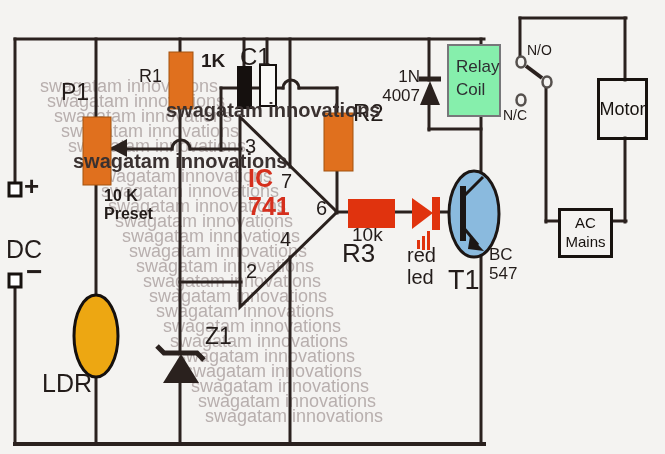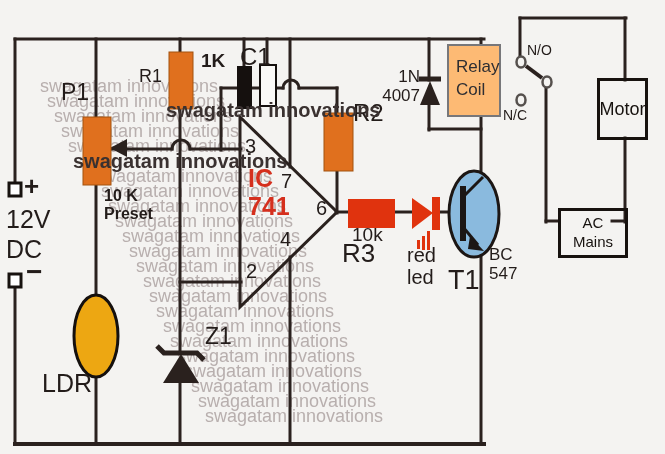--- a/index.html
+++ b/index.html
@@ -6,21 +6,21 @@
   #stage{position:relative;width:665px;height:454px;background:#f4f3f1;overflow:hidden;
          font-family:"Liberation Sans",sans-serif;}
   .layer{position:absolute;left:0;top:0;}
   .wm{position:absolute;z-index:1;font-size:18px;color:#b8afae;white-space:nowrap;letter-spacing:0px;}
   .wmb{position:absolute;z-index:6;font-size:20px;font-weight:bold;color:#3a3130;white-space:nowrap;}
   svg.layer{z-index:2;}
   .comp{position:absolute;z-index:3;box-sizing:border-box;}
   .lbl{position:absolute;z-index:5;color:#231c1a;white-space:nowrap;line-height:1.1;}
   .b{font-weight:bold;}
   .red{color:#d52f1d;}
-  .relaybox{background:#fdba74;border:2px solid #77777a;color:#2e2e32;
+  .relaybox{background:#86efac;border:2px solid #77777a;color:#2e2e32;
             font-size:17px;line-height:1.35;padding:10px 0 0 7px;}
   .wirebox{border:3px solid #17120f;background:transparent;color:#17120f;
            display:flex;align-items:center;justify-content:center;text-align:center;}
   span.line{display:block;}
 </style>
 </head>
 <body>
 
 <div id="stage">
 
@@ -122,21 +122,21 @@
     <rect x="9" y="274" width="12" height="13" fill="#ffffff" stroke="#17120f" stroke-width="3"></rect>
   </svg>
 
   <div class="comp relaybox" style="left:447px;top:44px;width:54px;height:73px">
     <span class="line">Relay</span>
     <span class="line">Coil</span>
   </div>
   <div class="comp wirebox" style="left:597px;top:78px;width:51px;height:62px;font-size:18px">
     <span>Motor</span>
   </div>
-  <div class="comp wirebox" style="left:558px;top:208px;width:70px;height:50px;font-size:15px;line-height:1.25">
+  <div class="comp wirebox" style="left:558px;top:208px;width:55px;height:50px;font-size:15px;line-height:1.25">
     <span>
       <span class="line">AC</span>
       <span class="line">Mains</span>
     </span>
   </div>
 
   <div class="lbl" style="left:61px;top:80px;font-size:23px">P1</div>
   <div class="lbl b" style="left:104px;top:187px;font-size:16px">
     <span class="line">10 K</span>
     <span class="line">Preset</span>
@@ -165,21 +165,20 @@
   <div class="lbl" style="left:407px;top:244px;font-size:20px">
     <span class="line">red</span>
     <span class="line">led</span>
   </div>
   <div class="lbl" style="left:448px;top:266px;font-size:27px">T1</div>
   <div class="lbl" style="left:489px;top:246px;font-size:17px">
     <span class="line">BC</span>
     <span class="line">547</span>
   </div>
   <div class="lbl b" style="left:24px;top:172px;font-size:26px">+</div>
-  <div class="lbl" style="left:6px;top:206px;font-size:25px">12V</div>
   <div class="lbl" style="left:6px;top:236px;font-size:25px">DC</div>
   <div class="lbl b" style="left:26px;top:257px;font-size:28px">−</div>
   <div class="lbl" style="left:42px;top:370px;font-size:25px">LDR</div>
   <div class="lbl" style="left:205px;top:324px;font-size:23px">Z1</div>
 
   <div class="wmb" style="left:166px;top:99px">swagatam innovations</div>
   <div class="wmb" style="left:73px;top:150px">swagatam innovations</div>
 
 </div>
 

